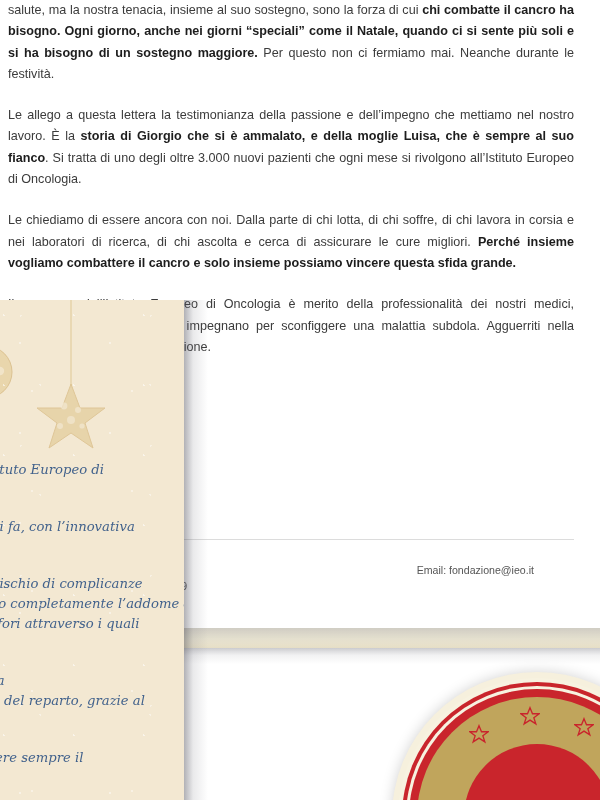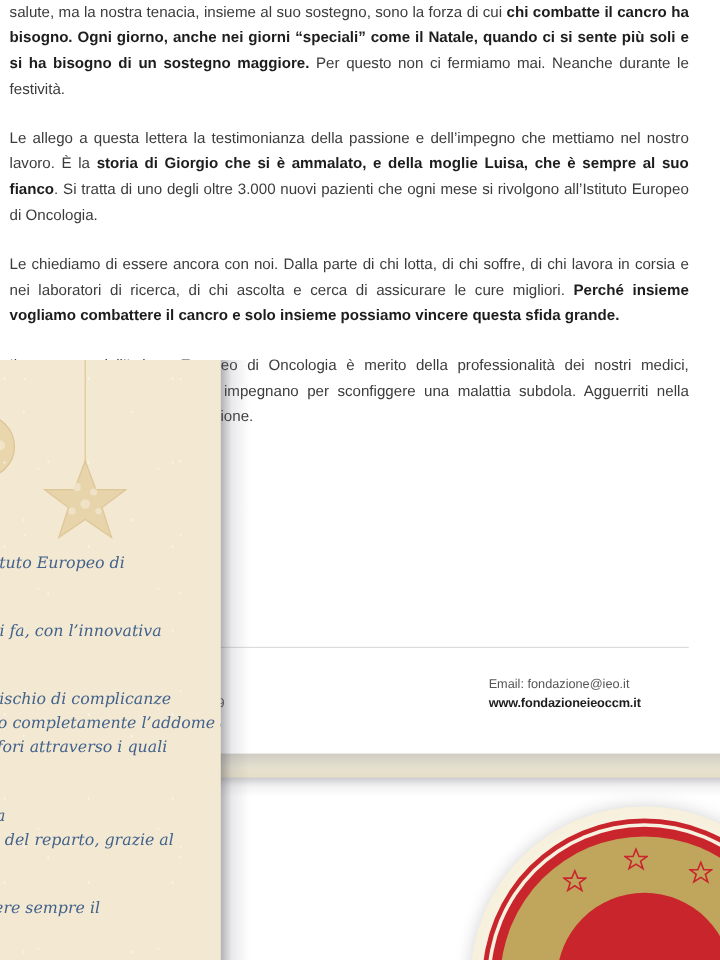--- a/index.html
+++ b/index.html
@@ -149,21 +149,20 @@
 
     <div class="footer-rule"></div>
 
     <div class="footer">
       <div class="col-left">
         <div>Via Ripamonti, 435 - 20141 Milano</div>
         <div>Tel. 02 57489.798 - Fax 02 94379.269</div>
       </div>
       <div class="col-right">
         <div>Email: fondazione@ieo.it</div>
-        <div class="site">www.fondazioneieoccm.it</div>
       </div>
     </div>
   </div>
 
   <div class="xmas">
 
     <div class="orn" style="left:174px;top:-40px;width:56px;height:150px;">
 
       <svg viewBox="0 0 56 64" width="56" height="64" style="position:absolute;left:0;top:78px;">
         <circle cx="28" cy="34" r="26" fill="#e6d2a6" opacity=".85"></circle>

